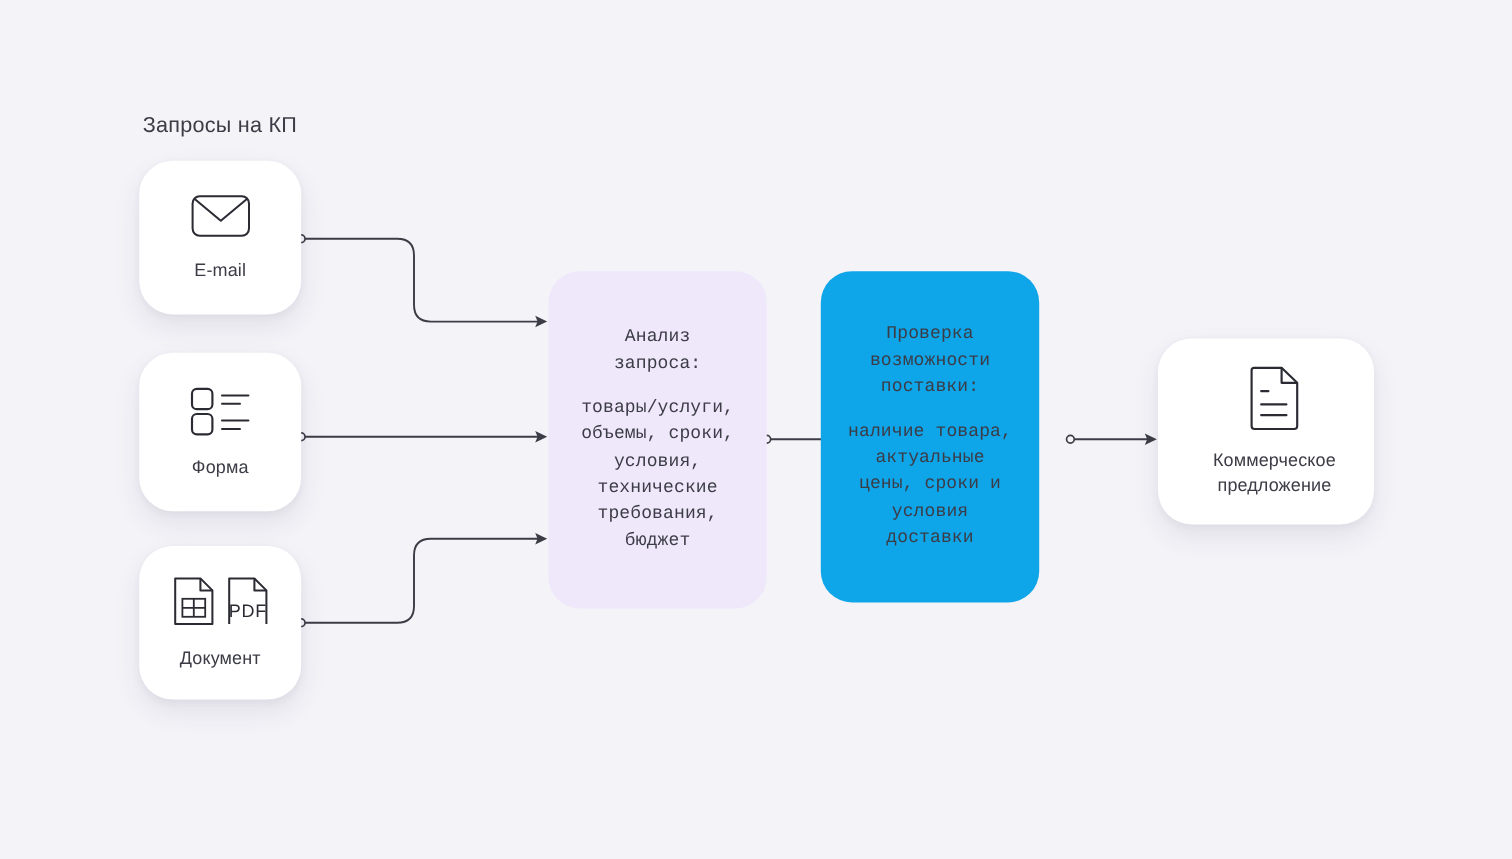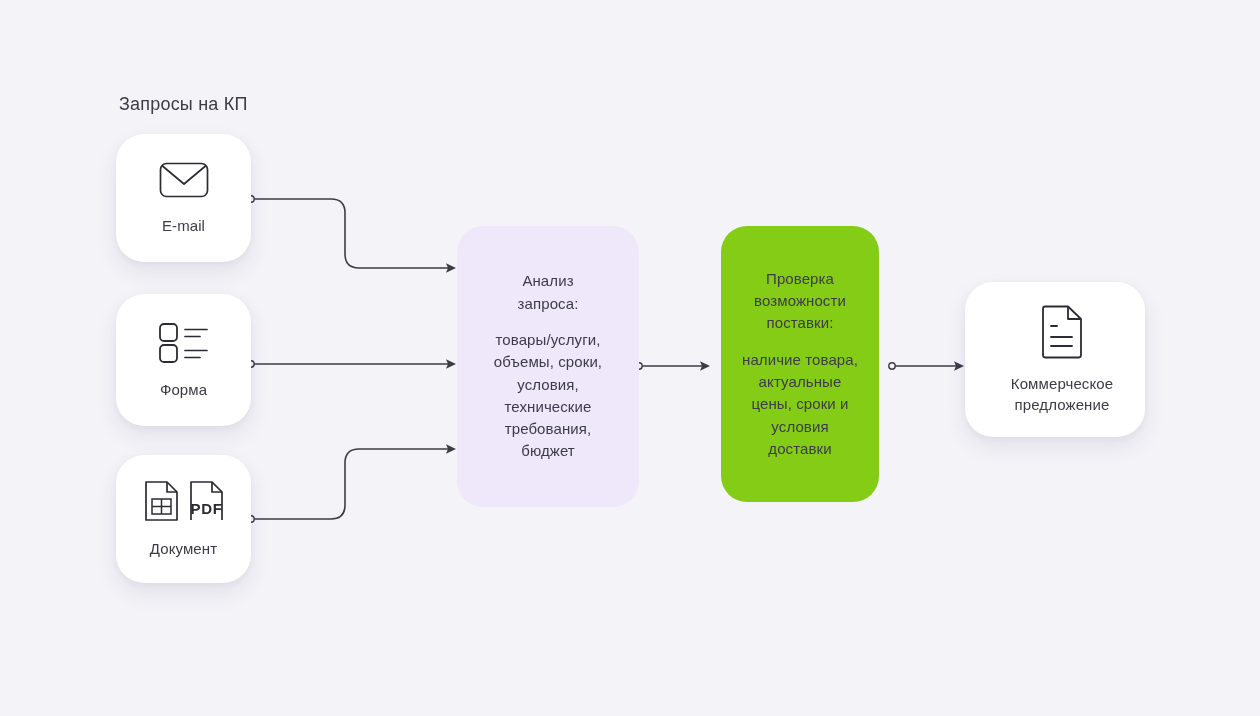--- a/index.html
+++ b/index.html
@@ -42,21 +42,20 @@
                 0 2px 6px rgba(60, 60, 90, 0.05);
     display: flex;
     flex-direction: column;
     align-items: center;
     justify-content: center;
     box-sizing: border-box;
   }
   .card .card-icon {
     display: flex;
     align-items: flex-end;
-    font-weight: bold;
   }
   .card .card-label {
     margin-top: 14px;
     font-size: 15px;
     color: #3c3c46;
     text-align: center;
     line-height: 1.36;
     letter-spacing: 0.1px;
   }
 
@@ -79,30 +78,31 @@
     justify-content: center;
     box-sizing: border-box;
     padding: 10px 14px;
   }
   .process .process-text {
     font-size: 15px;
     line-height: 22.3px;
     color: #3c3c46;
     text-align: center;
     letter-spacing: 0.1px;
+    font-family: Liberation Mono, monospace;
   }
   .process .blank-line { display: block; height: 14px; }
 
   #proc-analysis {
     left: 457px; top: 226px; width: 182px; height: 281px;
     background: #efe8fb;
   }
   #proc-supply {
-    left: 721px; top: 226px; width: 158px; height: 276px;
-    background: #84cc16;
+    left: 684px; top: 226px; width: 182px; height: 276px;
+    background: #0ea5e9;
   }
 
   
   #connectors {
     position: absolute;
     left: 0; top: 0;
     width: 1260px; height: 716px;
     pointer-events: none;
   }
   .conn-path {

